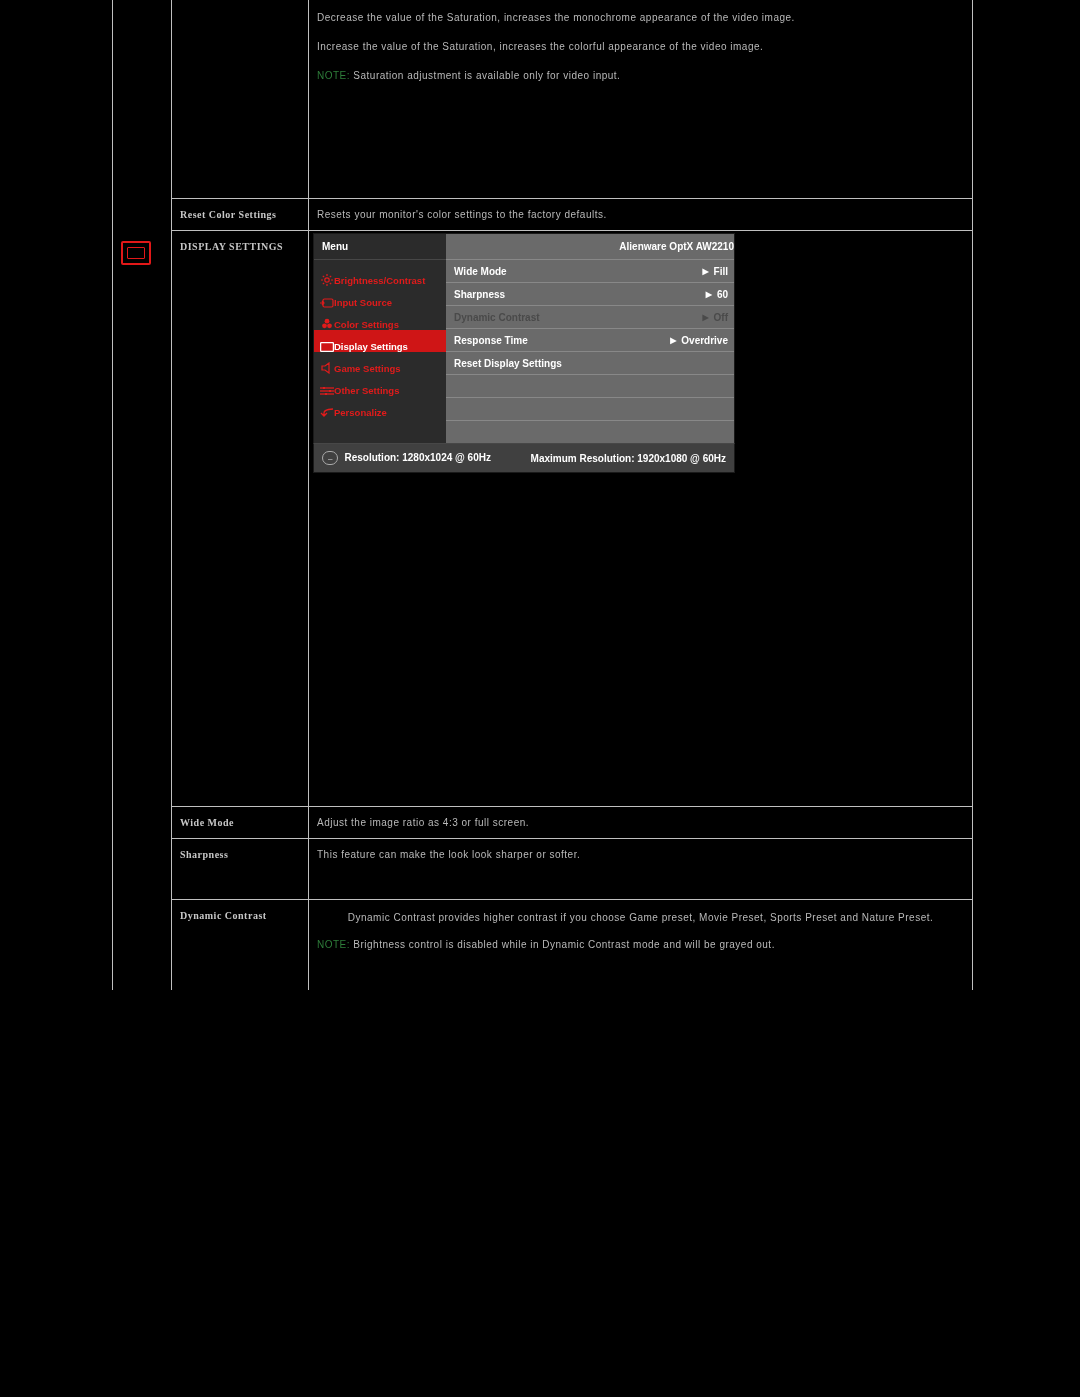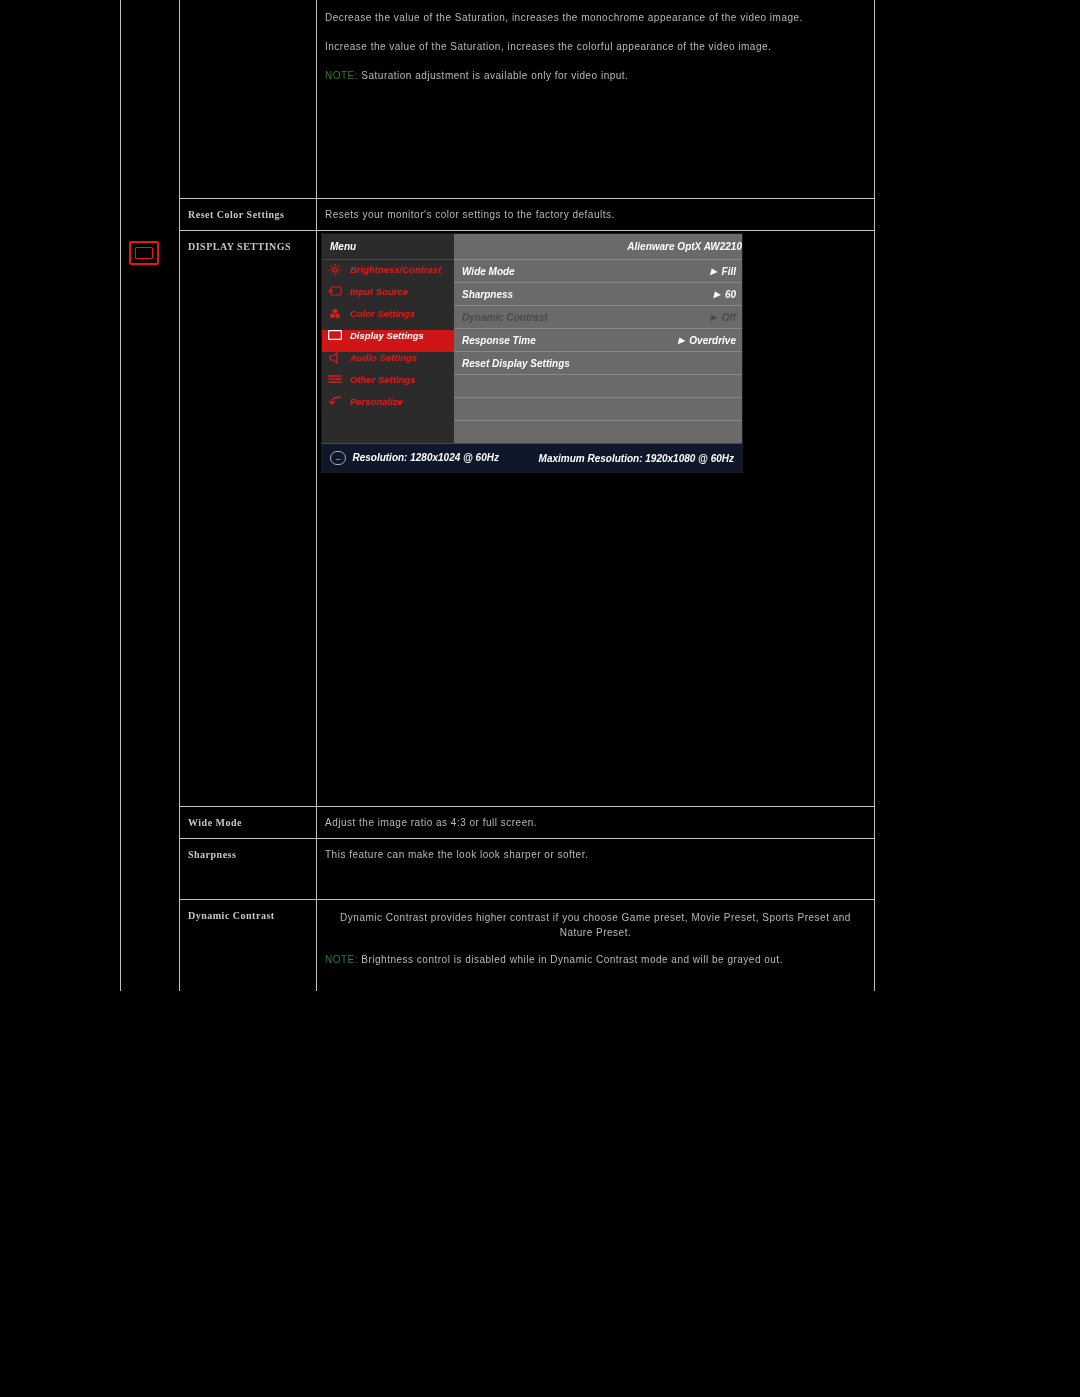--- a/index.html
+++ b/index.html
@@ -15,23 +15,23 @@
     position: relative;
     width: 1080px;
     height: 1397px;
     background: #000;
     overflow: hidden;
   }
 
   
   table.layout {
     position: absolute;
-    left: 120px;
+    left: 112px;
     top: 0;
-    width: 755px;
+    width: 861px;
     border-collapse: collapse;
   }
   table.layout td {
     border: 1px solid #bfbfbf;
     vertical-align: top;
     padding: 10px 8px 10px 8px;
   }
   table.layout td.c0 { width: 42px; border-top: none; border-bottom: none;}
   table.layout td.c1 { width: 120px; }
   table.layout td.c2 { }
@@ -64,47 +64,45 @@
   }
 
   
   .osd {
     width: 422px;
     font-family: Arial, sans-serif;
     font-size: 10px;
     letter-spacing: 0;
     color: #fff;
     margin: -4px 0 0 -2px;
-    font-style: italic;
   }
   .osd-top {
     background: #2b2b2b;
     display: flex;
     border: 1px solid #1a1a1a;
     border-bottom: none;
   }
   .osd-left {
     width: 132px;
     background: #2b2b2b;
   }
   .osd-title {
     font-weight: bold;
     padding: 7px 8px 7px 8px;
     color: #fff;
     border-bottom: 1px solid #474747;
   }
   .osd-menu { padding: 4px 0 8px 0; }
   .osd-item {
     display: flex;
-    align-items: flex-start;
+    align-items: flex-end;
     height: 22px;
     padding: 0 6px;
     color: #e11b1b;
     font-weight: bold;
-    gap: 8px;
   }
   .osd-item.active {
     background: #cf1516;
     color: #fff;
   }
   .osd-item .ic { width: 14px; display:flex; align-items:center; justify-content:center; }
   .osd-item .txt { font-size: 9.5px; }
 
   .osd-right {
     flex: 1;
@@ -125,21 +123,21 @@
     padding: 0 6px 0 8px;
     justify-content: space-between;
   }
   .osd-rrow .name { color: #fff; font-weight: bold; font-size: 10px; }
   .osd-rrow .val { color: #fff; font-weight: bold; font-size: 10px; display:flex; align-items:center; gap:5px;}
   .osd-rrow.disabled .name, .osd-rrow.disabled .val { color: #4a4a4a; }
   .osd-rrow .tri { font-size: 8px; }
   .osd-rrow.blank .name { visibility:hidden; }
 
   .osd-bottom {
-    background: #0f172a;
+    background: #404040;
     display: flex;
     justify-content: space-between;
     align-items: center;
     padding: 7px 8px;
     border: 1px solid #1a1a1a;
     border-top: 1px solid #474747;
     color: #fff;
     font-weight: bold;
     font-size: 10px;
     gap: 39px;
@@ -241,21 +239,21 @@
                         </svg>
                 </span>
                 <span class="txt">Display Settings</span>
               </div>
               <div class="osd-item">
                 <span class="ic">
                   <svg width="12" height="12" viewBox="0 0 12 12">
                           <path d="M1 4 H4 L8 1 V11 L4 8 H1 Z" fill="none" stroke="#e11b1b" stroke-width="1.2"></path>
                         </svg>
                 </span>
-                <span class="txt">Audio Settings</span>
+                <span class="txt">Game Settings</span>
               </div>
               <div class="osd-item">
                 <span class="ic">
                   <svg width="14" height="10" viewBox="0 0 14 10">
                           <g stroke="#e11b1b" stroke-width="1.3">
                             <line x1="0" y1="2" x2="14" y2="2"></line>
                             <line x1="0" y1="5" x2="14" y2="5"></line>
                             <line x1="0" y1="8" x2="14" y2="8"></line>
                           </g>
                           <g fill="#e11b1b">

